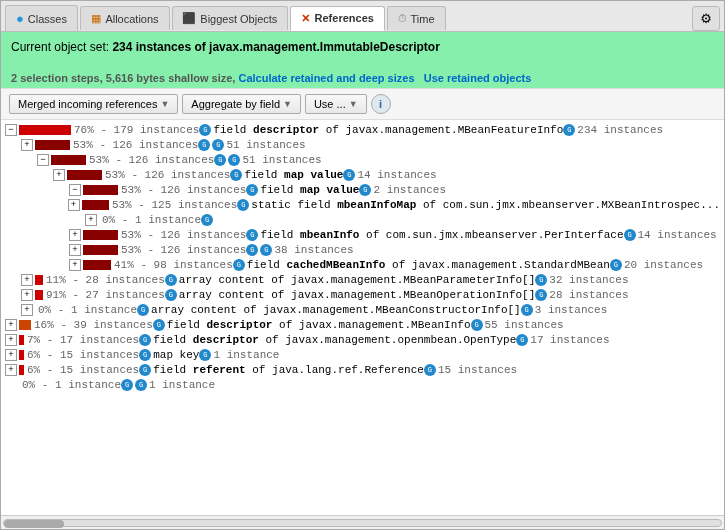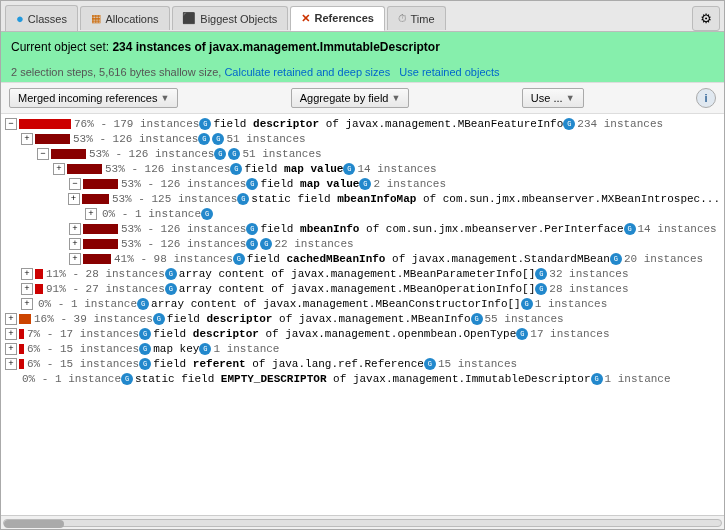--- a/index.html
+++ b/index.html
@@ -65,35 +65,35 @@
       font-size: 12px;
       font-weight: normal;
       color: #000;
     }
     .header-title strong {
       font-weight: bold;
     }
     .header-sub {
       font-size: 11px;
       color: #555;
-      margin-top: 12px;
+      margin-top: 18px;
+      font-weight: bold;
     }
     .header-sub a {
       color: #0066cc;
       text-decoration: none;
     }
     
     .toolbar {
       display: flex;
       align-items: center;
       gap: 4px;
       padding: 5px 8px;
       background: #f5f5f5;
       border-bottom: 1px solid #ddd;
-      justify-content: space-between;
     }
     .dropdown-btn {
       display: flex;
       align-items: center;
       gap: 3px;
       padding: 3px 8px;
       border: 1px solid #aaa;
       background: linear-gradient(to bottom, #f9f9f9, #e8e8e8);
       cursor: pointer;
       border-radius: 2px;
@@ -347,21 +347,21 @@
         <span class="leaf-icon">G</span>
         <span class="text-gray"> 14 instances</span>
       </div>
       <div class="tree-row">
         <span class="indent" style="width:64px"></span>
         <span class="expand-btn">+</span>
         <span class="bar-dark-red" style="width:35px"></span>
         <span class="text-gray">53% - 126 instances </span>
         <span class="leaf-icon">G</span>
         <span class="leaf-icon">G</span>
-        <span class="text-gray"> 22 instances</span>
+        <span class="text-gray"> 38 instances</span>
       </div>
       <div class="tree-row">
         <span class="indent" style="width:64px"></span>
         <span class="expand-btn">+</span>
         <span class="bar-dark-red" style="width:28px"></span>
         <span class="text-gray">41% - 98 instances </span>
         <span class="leaf-icon">G</span>
         <span>field <strong>cachedMBeanInfo</strong> of javax.management.StandardMBean</span> 
         <span class="leaf-icon">G</span>
         <span class="text-gray"> 20 instances</span>
@@ -387,21 +387,21 @@
         <span class="text-gray"> 28 instances</span>
       </div>
       <div class="tree-row">
         <span class="indent" style="width:16px"></span>
         <span class="expand-btn">+</span>
         <span style="display:inline-block;width:3px"></span>
         <span class="text-gray">0% - 1 instance </span>
         <span class="leaf-icon">G</span>
         <span>array content of javax.management.MBeanConstructorInfo[]</span> 
         <span class="leaf-icon">G</span>
-        <span class="text-gray"> 1 instances</span>
+        <span class="text-gray"> 3 instances</span>
       </div>
       <div class="tree-row">
         <span class="indent" style="width:0px"></span>
         <span class="expand-btn">+</span>
         <span class="bar-orange" style="width:12px"></span>
         <span class="text-gray">16% - 39 instances </span>
         <span class="leaf-icon">G</span>
         <span>field <strong>descriptor</strong> of javax.management.MBeanInfo</span> 
         <span class="leaf-icon">G</span>
         <span class="text-gray"> 55 instances</span>
@@ -435,21 +435,20 @@
         <span>field <strong>referent</strong> of java.lang.ref.Reference</span> 
         <span class="leaf-icon">G</span>
         <span class="text-gray"> 15 instances</span>
       </div>
       <div class="tree-row">
         <span class="indent" style="width:0px"></span>
         <span class="expand-placeholder"></span>
         <span style="display:inline-block;width:3px"></span>
         <span class="text-gray">0% - 1 instance </span>
         <span class="leaf-icon">G</span>
-        <span>static field <strong>EMPTY_DESCRIPTOR</strong> of javax.management.ImmutableDescriptor</span> 
         <span class="leaf-icon">G</span>
         <span class="text-gray"> 1 instance</span>
       </div>
     </div>
 
   <div class="scrollbar-bottom">
     <div class="scrollbar-track">
       <div class="scrollbar-thumb"></div>
     </div>
   </div>

